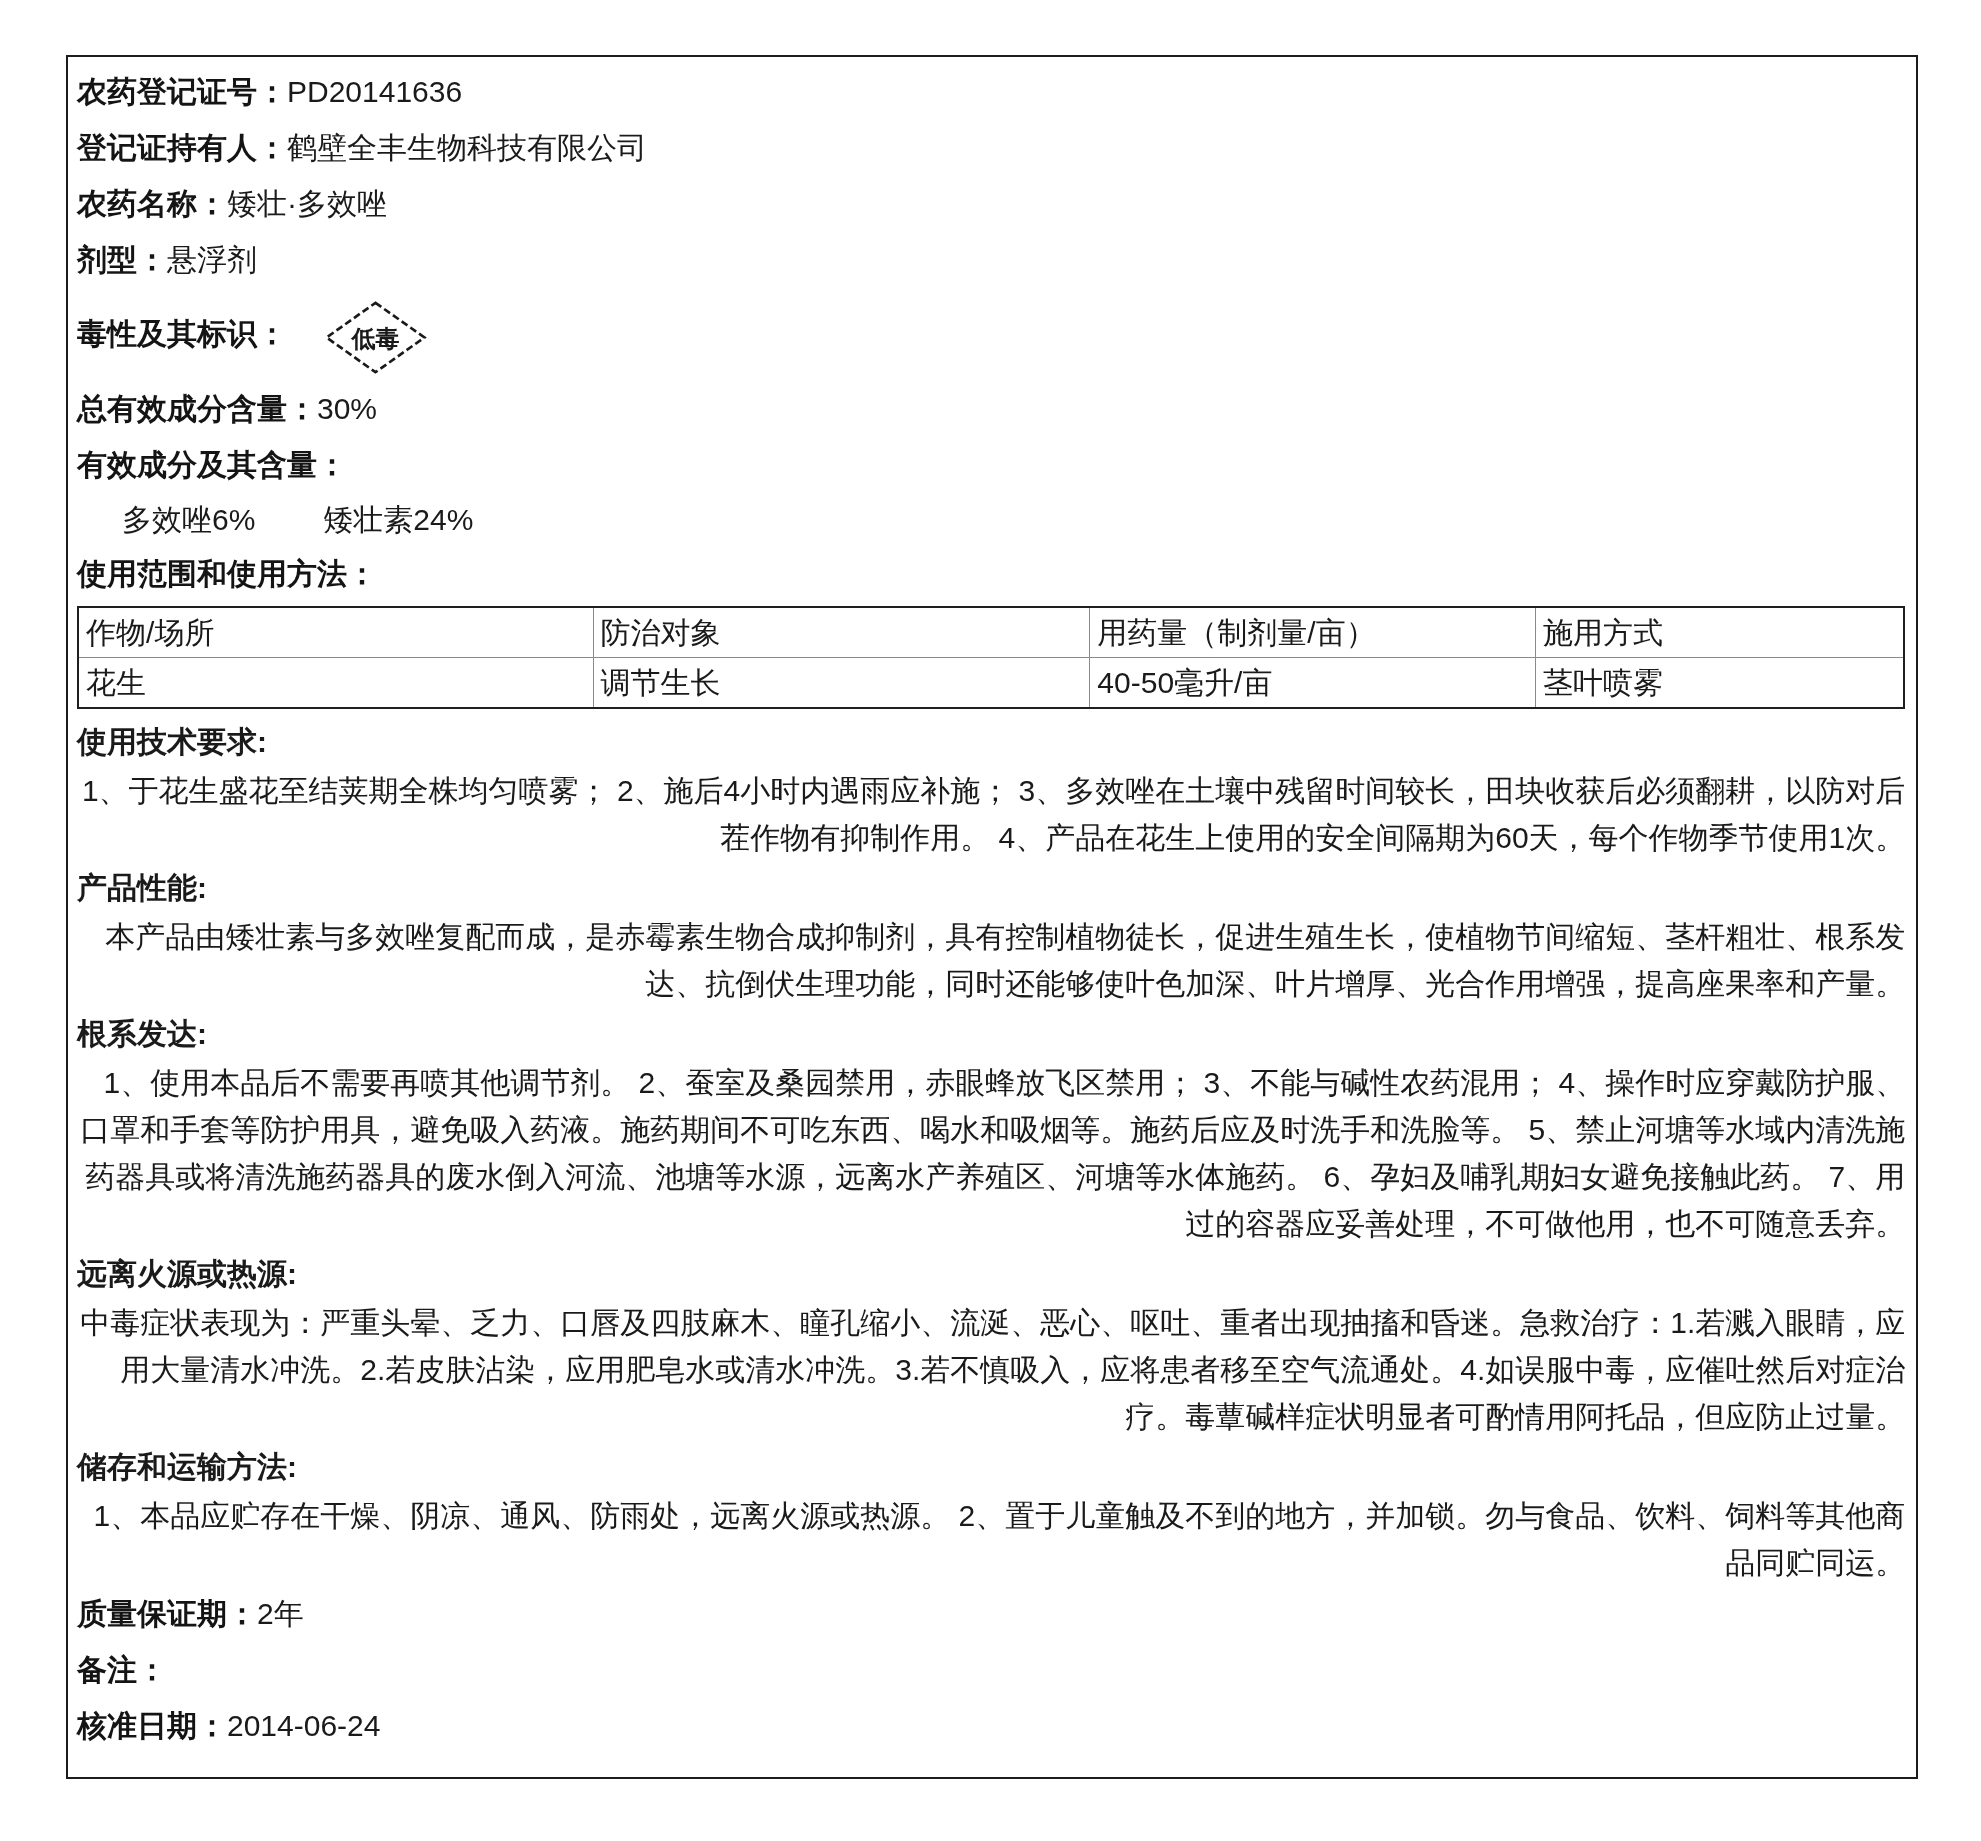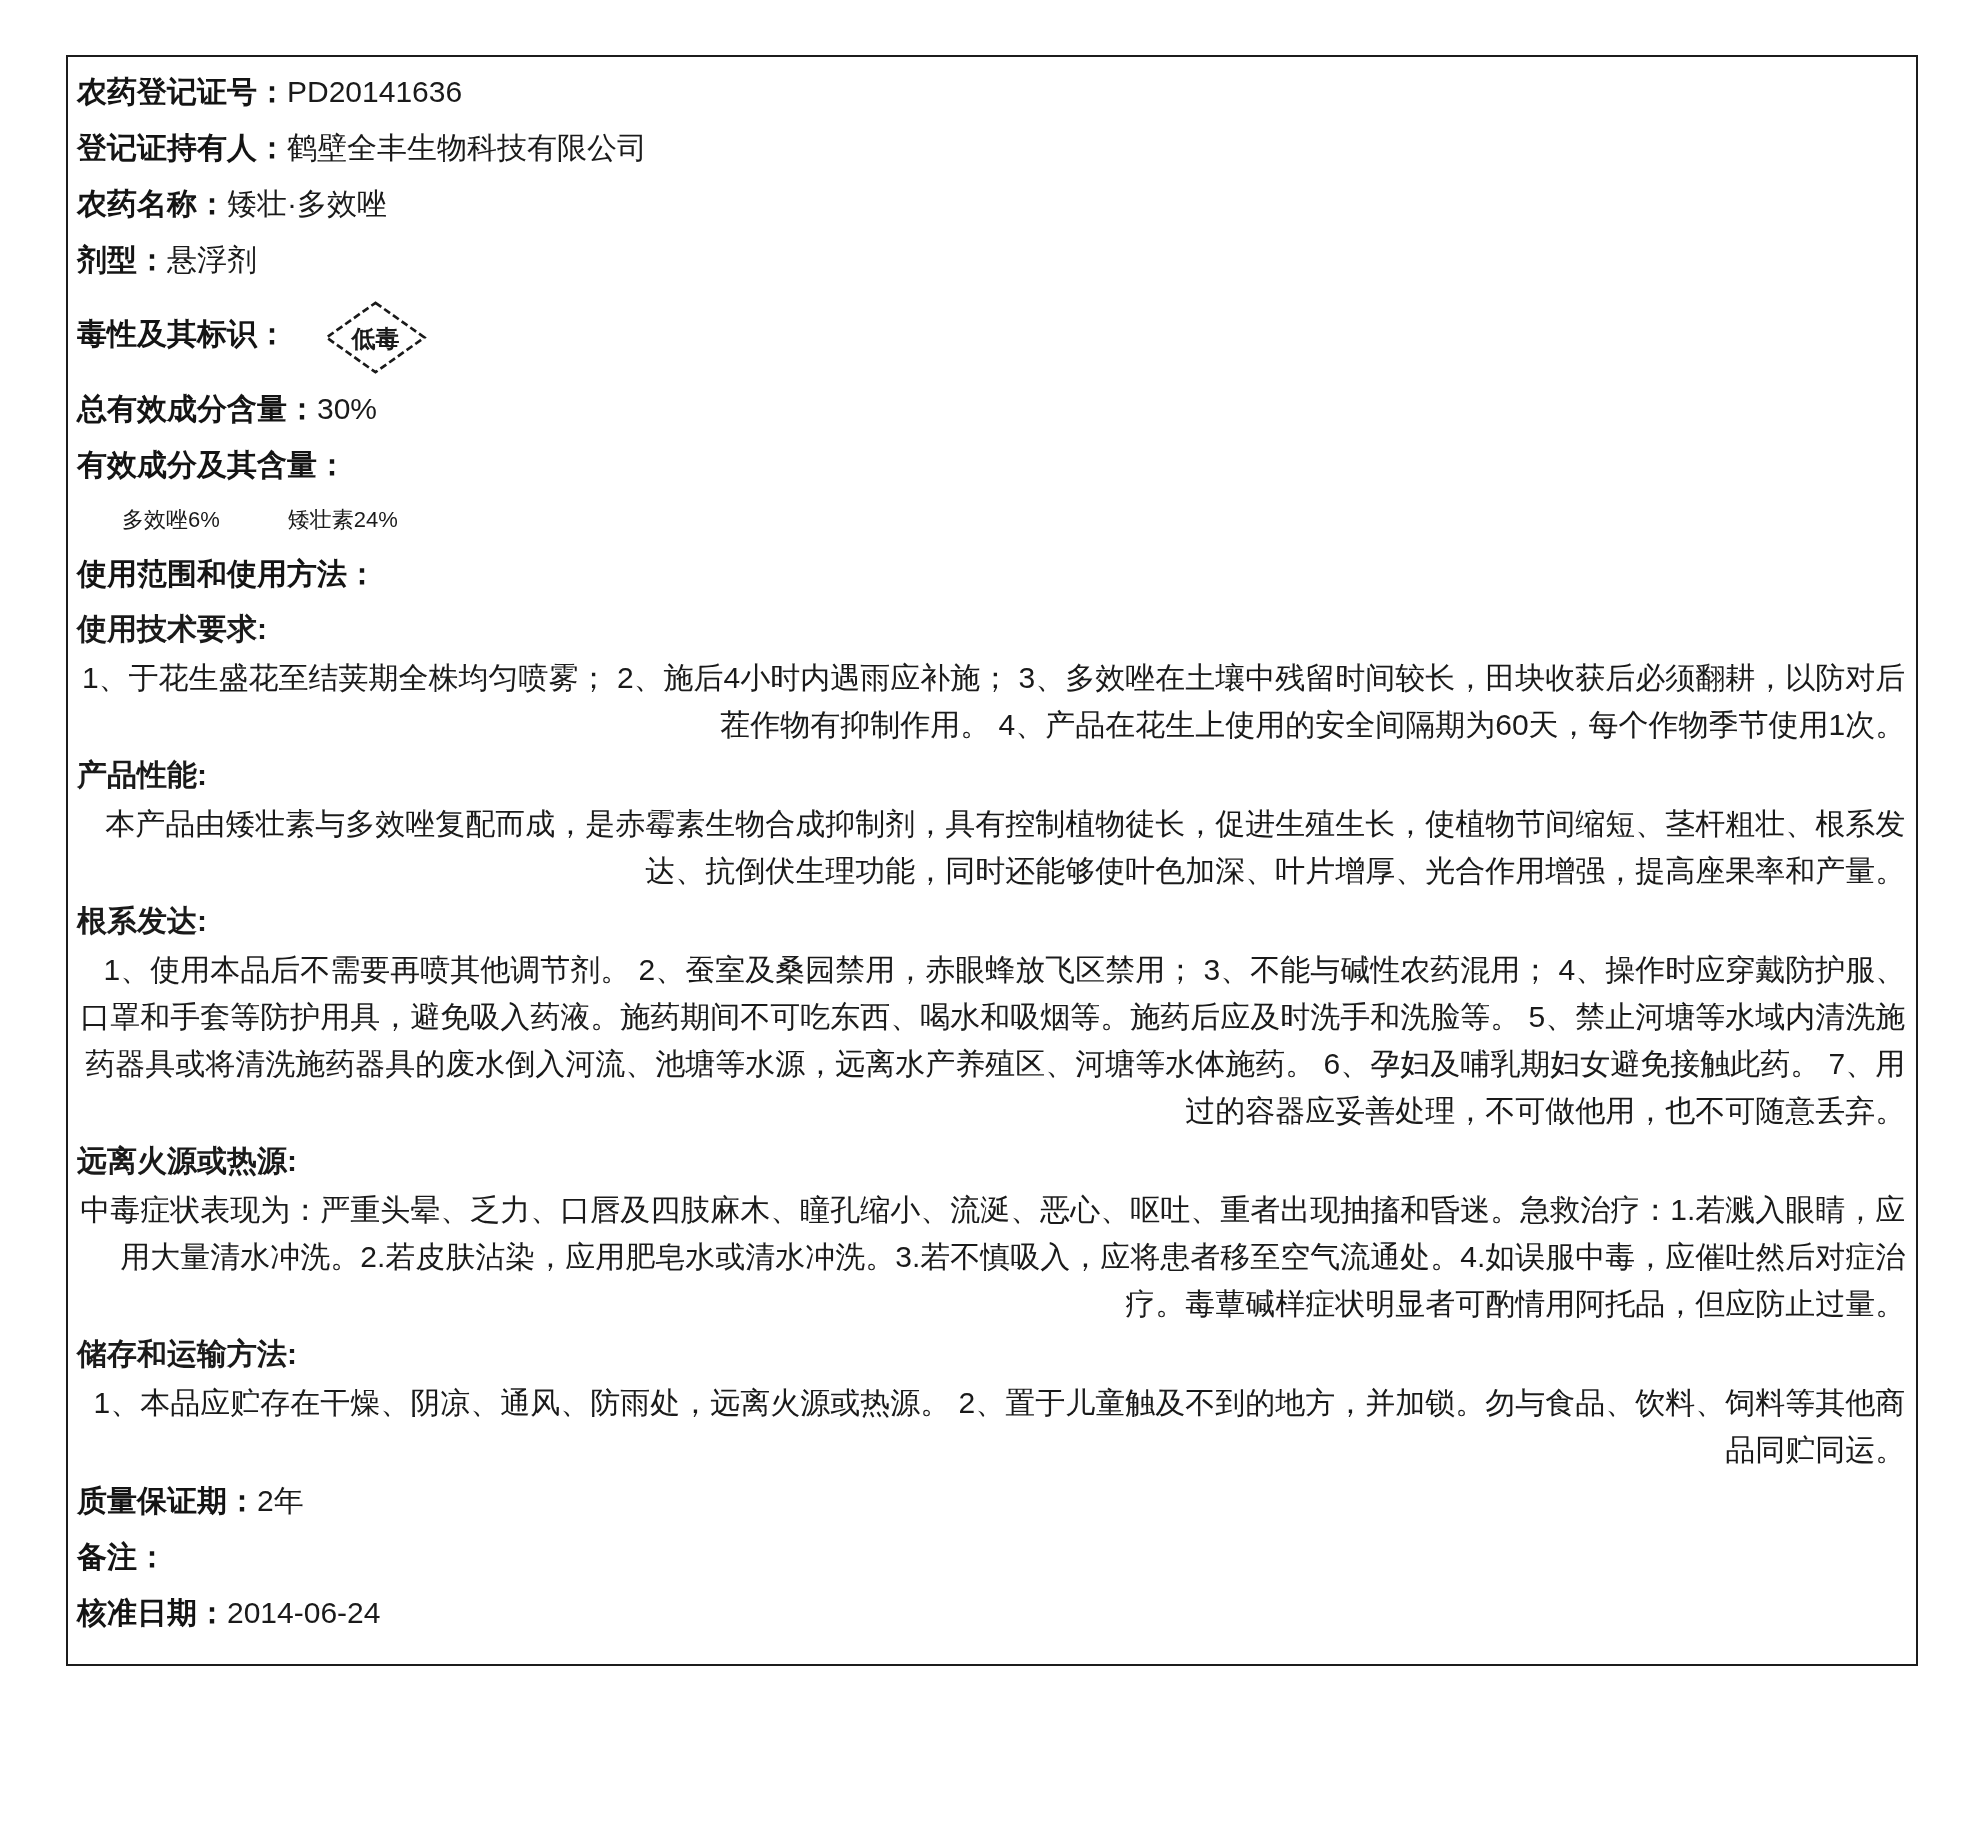--- a/index.html
+++ b/index.html
@@ -41,21 +41,21 @@
     height: 93px;
   }
   .tox-line .label { font-size: 30px; }
   .diamond-wrap {
     display: inline-flex;
     margin-left: 36px;
     margin-top: 5.3px;
   }
 
   .ingredient-line {
-    font-size: 22px;
+    font-size: 30px;
     line-height: 53px;
     padding-left: 45px;
   }
   .ingredient-line span { margin-right: 68px; }
 
   table.usage {
     width: 100%;
     border-collapse: collapse;
     border: 2.7px solid #1f1f1f;
     margin: 3.6px 0 7.1px 0;
@@ -125,20 +125,42 @@
   </p>
 
   <p class="ingredient-line">
     <span>多效唑6%</span><span>矮壮素24%</span>
   </p>
 
   <p class="field-line">
     <span class="label">使用范围和使用方法：</span>
   </p>
 
+  <table class="usage">
+    <colgroup>
+      <col style="width:28.2%">
+      <col style="width:27.2%">
+      <col style="width:24.4%">
+      <col style="width:20.2%">
+    </colgroup>
+    <tbody>
+      <tr>
+        <td>作物/场所</td>
+        <td>防治对象</td>
+        <td>用药量（制剂量/亩）</td>
+        <td>施用方式</td>
+      </tr>
+      <tr>
+        <td>花生</td>
+        <td>调节生长</td>
+        <td>40-50毫升/亩</td>
+        <td>茎叶喷雾</td>
+      </tr>
+    </tbody>
+  </table>
 
   <p class="section-title">使用技术要求:</p>
   <p class="section-body">1、于花生盛花至结荚期全株均匀喷雾； 2、施后4小时内遇雨应补施； 3、多效唑在土壤中残留时间较长，田块收获后必须翻耕，以防对后茬作物有抑制作用。 4、产品在花生上使用的安全间隔期为60天，每个作物季节使用1次。</p>
 
   <p class="section-title">产品性能:</p>
   <p class="section-body">本产品由矮壮素与多效唑复配而成，是赤霉素生物合成抑制剂，具有控制植物徒长，促进生殖生长，使植物节间缩短、茎杆粗壮、根系发达、抗倒伏生理功能，同时还能够使叶色加深、叶片增厚、光合作用增强，提高座果率和产量。</p>
 
   <p class="section-title">根系发达:</p>
   <p class="section-body">1、使用本品后不需要再喷其他调节剂。 2、蚕室及桑园禁用，赤眼蜂放飞区禁用； 3、不能与碱性农药混用； 4、操作时应穿戴防护服、口罩和手套等防护用具，避免吸入药液。施药期间不可吃东西、喝水和吸烟等。施药后应及时洗手和洗脸等。 5、禁止河塘等水域内清洗施药器具或将清洗施药器具的废水倒入河流、池塘等水源，远离水产养殖区、河塘等水体施药。 6、孕妇及哺乳期妇女避免接触此药。 7、用过的容器应妥善处理，不可做他用，也不可随意丢弃。</p>
 

